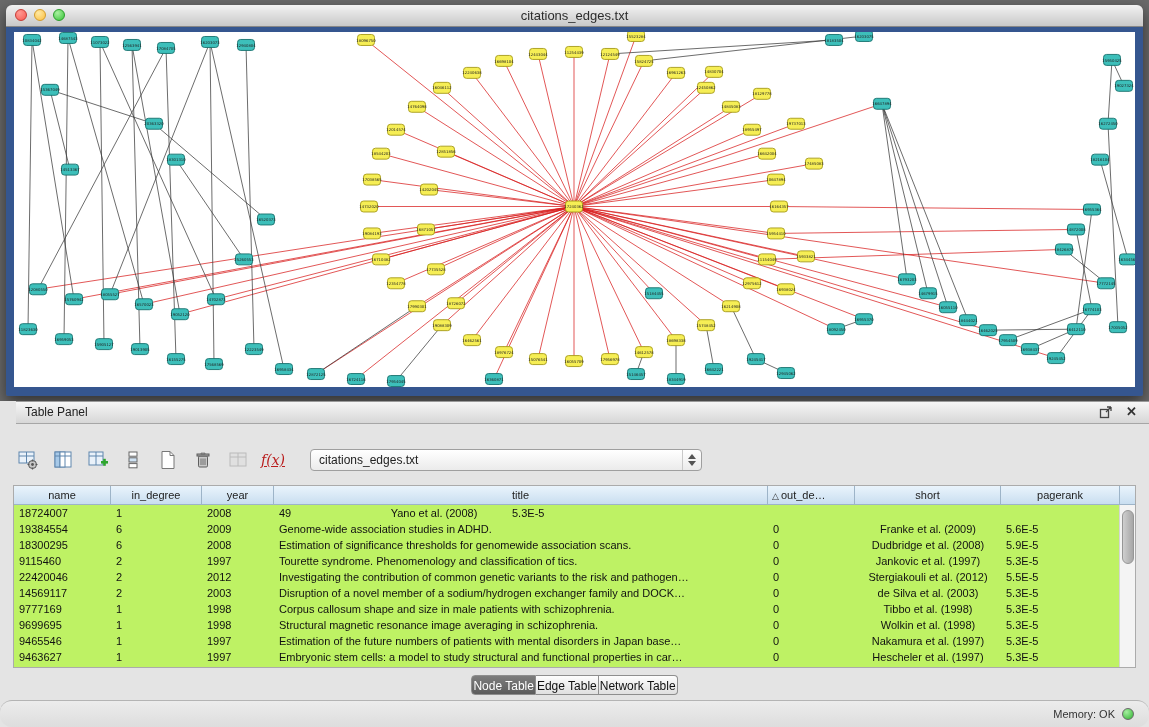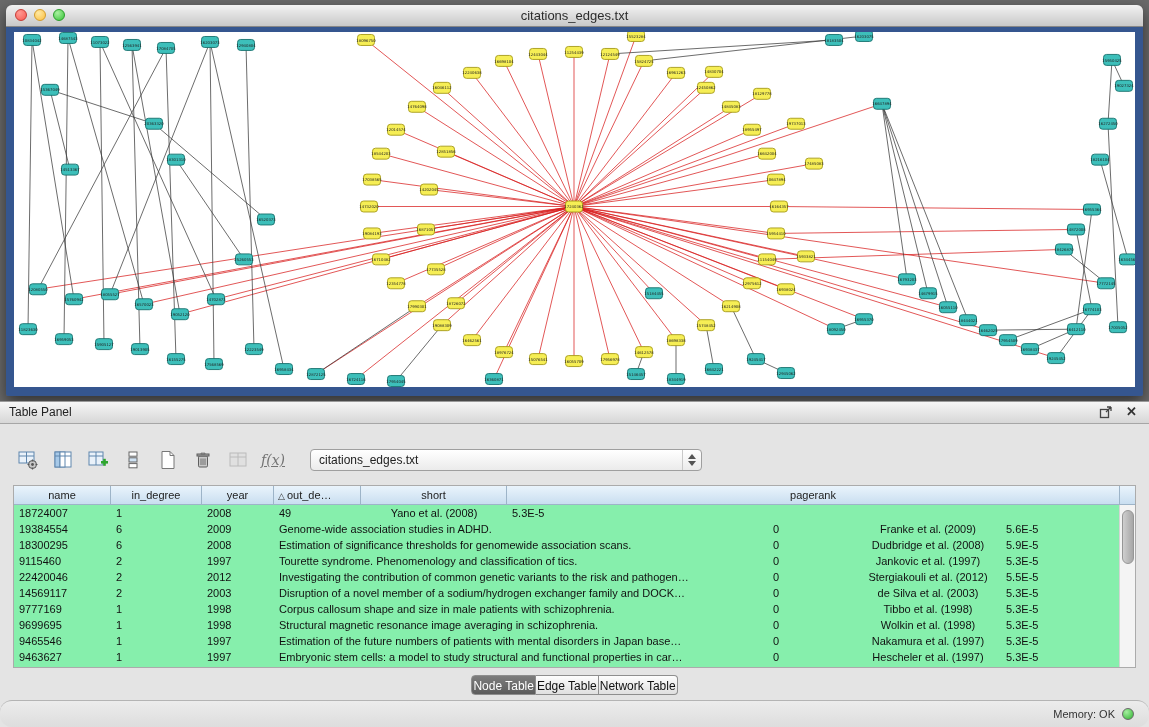--- a/index.html
+++ b/index.html
@@ -20,38 +20,38 @@
     border-radius:0 0 2px 2px;}
   .net-frame svg{display:block;width:100%;height:100%;background:#ffffff;}
   .edge{stroke-width:.75;fill:none;}
   .edge.red{stroke:#d81d1d;}
   .edge.black{stroke:#3a3a3a;}
   .node-y{fill:#f6ee55;stroke:#a59a18;stroke-width:.9;}
   .node-t{fill:#3dbfba;stroke:#17716d;stroke-width:.9;}
   .node-label{font-size:3.8px;text-anchor:middle;fill:#222;font-family:"DejaVu Sans",sans-serif;}
   
   .table-panel{position:absolute;left:0;top:401px;width:1149px;height:326px;background:#e4e4e4;}
-  .panel-header{position:absolute;top:0;left:0;right:0;height:21px;
+  .panel-header{position:absolute;top:0;left:16px;right:0;height:21px;
     background:linear-gradient(#f6f6f6,#d7d7d7);border-top:1px solid #9a9a9a;border-bottom:1px solid #a6a6a6;padding-left:24px;}
   .panel-title{position:absolute;left:9px;top:3px;font-size:12px;color:#222;}
   .panel-float{position:absolute;right:36px;top:3px;width:14px;height:14px;cursor:pointer;}
   .panel-close{position:absolute;right:12px;top:2px;font-size:13px;font-weight:bold;color:#333;cursor:pointer;}
   .toolbar{position:absolute;top:44px;left:16px;height:30px;display:flex;align-items:center;gap:11px;}
   .tbtn{width:24px;height:24px;display:flex;align-items:center;justify-content:center;cursor:pointer;}
   .tbtn.disabled{opacity:.45;cursor:default;}
-  .fx{font-family:"DejaVu Serif",serif;font-style:italic;font-size:14px;color:#737373;text-decoration:underline;}
+  .fx{font-family:"DejaVu Serif",serif;font-style:italic;font-size:14px;color:#b91c1c;text-decoration:underline;}
   .dropdown{margin-left:14px;width:392px;height:22px;box-sizing:border-box;border:1px solid #9f9f9f;
     border-radius:4px;background:linear-gradient(#ffffff,#ebebeb);display:flex;align-items:center;
     font-size:12px;color:#222;position:relative;cursor:pointer;}
   .dropdown .dd-label{padding-left:8px;flex:1;}
   .dd-stepper{width:18px;height:100%;display:flex;flex-direction:column;align-items:center;
     justify-content:center;gap:2px;border-left:1px solid #c9c9c9;}
   .tri-up{width:0;height:0;border-left:4px solid transparent;border-right:4px solid transparent;border-bottom:5px solid #555;}
   .tri-dn{width:0;height:0;border-left:4px solid transparent;border-right:4px solid transparent;border-top:5px solid #555;}
-  .table-wrap{position:absolute;top:84px;left:13px;width:1123px;height:183px;background:#86efac;
+  .table-wrap{position:absolute;top:84px;left:13px;width:1123px;height:183px;background:#bef264;
     border:1px solid #ababab;box-sizing:border-box;}
   .thead{display:flex;height:19px;}
   .hcell{box-sizing:border-box;height:19px;line-height:18px;font-size:11px;color:#222;text-align:center;
     background:linear-gradient(#eaf4fc,#c9def0);border-right:1px solid #9db4c8;border-bottom:1px solid #9db4c8;
     overflow:hidden;white-space:nowrap;cursor:pointer;}
   .hcell .sort{font-size:9px;margin-right:2px;color:#333;}
   .hfill{background:linear-gradient(#eaf4fc,#c9def0);border-bottom:1px solid #9db4c8;width:15px;}
   .c0{width:97px}.c1{width:91px}.c2{width:72px}.c3{width:494px}.c4{width:87px;text-align:left;padding-left:4px}
   .c5{width:146px;text-align:center}.c6{flex:1}
   .tbody{position:relative;}
@@ -744,20 +744,21 @@
           <span class="tri-dn"></span>
       </span>
     </div>
   </div>
 
   <div class="table-wrap">
     <div class="thead">
       <div class="hcell c0">name</div>
       <div class="hcell c1">in_degree</div>
       <div class="hcell c2">year</div>
+      <div class="hcell c3">title</div>
       <div class="hcell c4"><span class="sort">△</span><span>out_de…</span></div>
       <div class="hcell c5">short</div>
       <div class="hcell c6">pagerank</div>
       <div class="hfill"></div>
     </div>
     <div class="tbody" id="tbody">
         <div class="trow">
           <div class="cell c0">18724007</div>
           <div class="cell c1">1</div>
           <div class="cell c2">2008</div>

